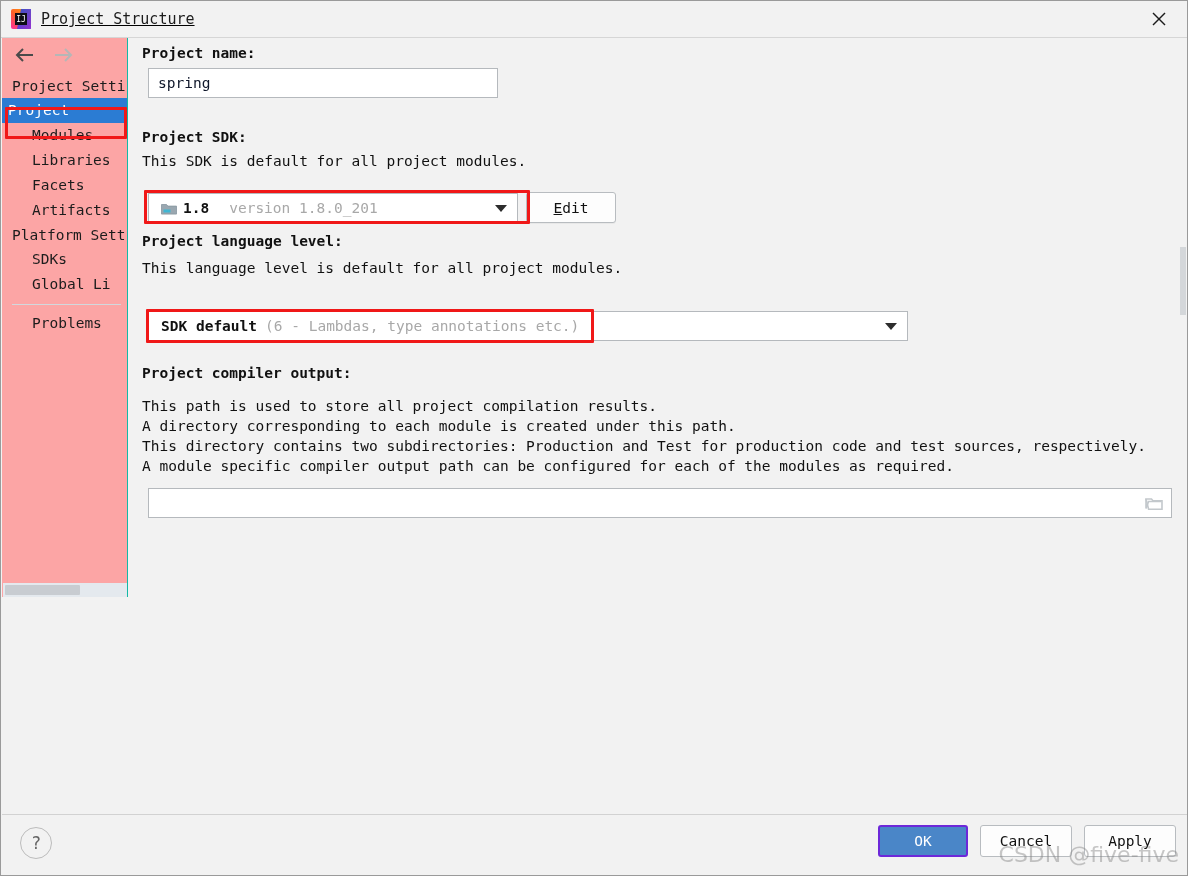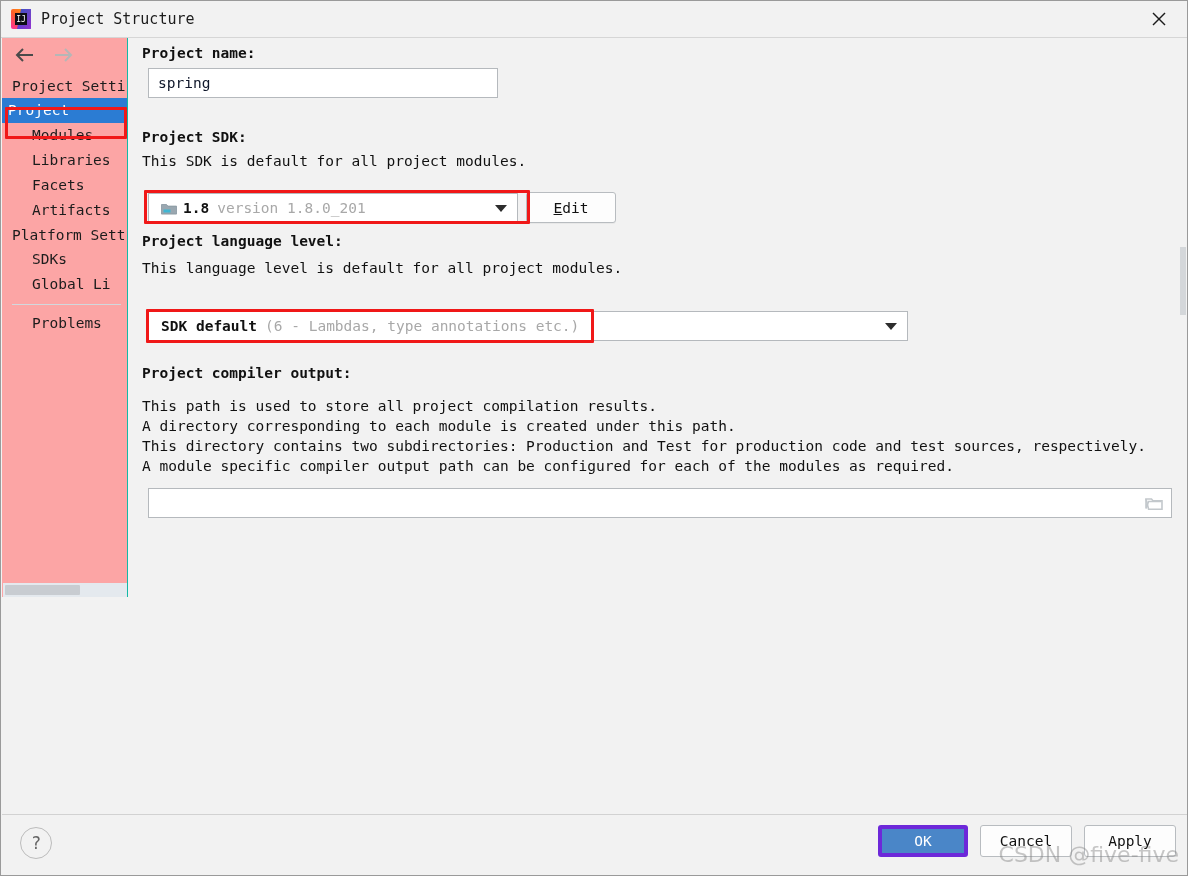--- a/index.html
+++ b/index.html
@@ -17,21 +17,21 @@
     background: #f2f2f2;
     border: 1px solid #9a9a9a;
   }
 
   
   .titlebar {
     position: absolute; top: 0; left: 0;
     width: 1186px; height: 37px;
     background: #f2f2f2;
     border-bottom: 1px solid #d6d6d6;
-    display: flex; align-items: center;
+    display: flex; align-items: center; text-decoration: underline;
   }
   .ij-logo {
     width: 20px; height: 20px; margin-left: 10px; margin-right: 10px;
     flex: 0 0 auto;
     position: relative;
   }
   .title-text {
     font-size: 15px; color: #1c1c1c; letter-spacing: 0px;
   }
   .close-btn {
@@ -182,21 +182,21 @@
     border: 1px solid #bcbcbc;
     border-radius: 50%;
     display:flex; align-items:center; justify-content:center;
     font-size: 17px; color: #666;
     background: #f2f2f2;
   }
   .ok-btn {
     position: absolute; right: 219px; top: 10px;
     width: 90px; height: 32px;
     background: #4a86c8;
-    border: 4px solid #6d28d9;
+    border: 2px solid #6d28d9;
     border-radius: 3px;
     color: #ffffff; font-size: 14.5px;
     display:flex; align-items:center; justify-content:center;
     font-family: "DejaVu Sans Mono", monospace;
   }
   .cancel-btn {
     position: absolute; right: 115px; top: 10px;
     width: 92px; height: 32px;
     background: #fdfdfd;
     border: 1px solid #b8bcc0;
@@ -310,21 +310,21 @@
     <div style="position:absolute; left:14px; top:113px;" class="desc-line">This SDK is default for all project modules.</div>
 
     <div class="combo" style="position:absolute; left:20px; top:155px; width:370px; padding-left:12px;">
       <span class="folder-icon" style="margin-right:6px;">
         <svg width="16" height="13" viewBox="0 0 16 13">
           <path d="M0.5 2.5 h5 l1.4 1.6 H15.5 v8 H0.5 Z" fill="#9aa7b0" stroke="#8795a0" stroke-width="0.8"></path>
           <path d="M2.5 7.5 h7 v3 h-7 z" fill="#3fb6d3"></path>
         </svg>
       </span>
       <span style="font-weight:bold;">1.8</span>
-      <span class="muted" style="margin-left:8px;text-align:right;">version 1.8.0_201</span>
+      <span class="muted" style="margin-left:20px;text-align:right;">version 1.8.0_201</span>
       <span class="caret"></span>
     </div>
 
     <div class="btn" style="position:absolute; left:398px; top:154px; width:90px;">
       <span class="mnemonic">E</span>
         <span>dit</span>
     </div>
 
     <div style="position:absolute; left:14px; top:195px;" class="lbl-bold">Project language level:</div>
     <div style="position:absolute; left:14px; top:220px;" class="desc-line">This language level is default for all project modules.</div>

